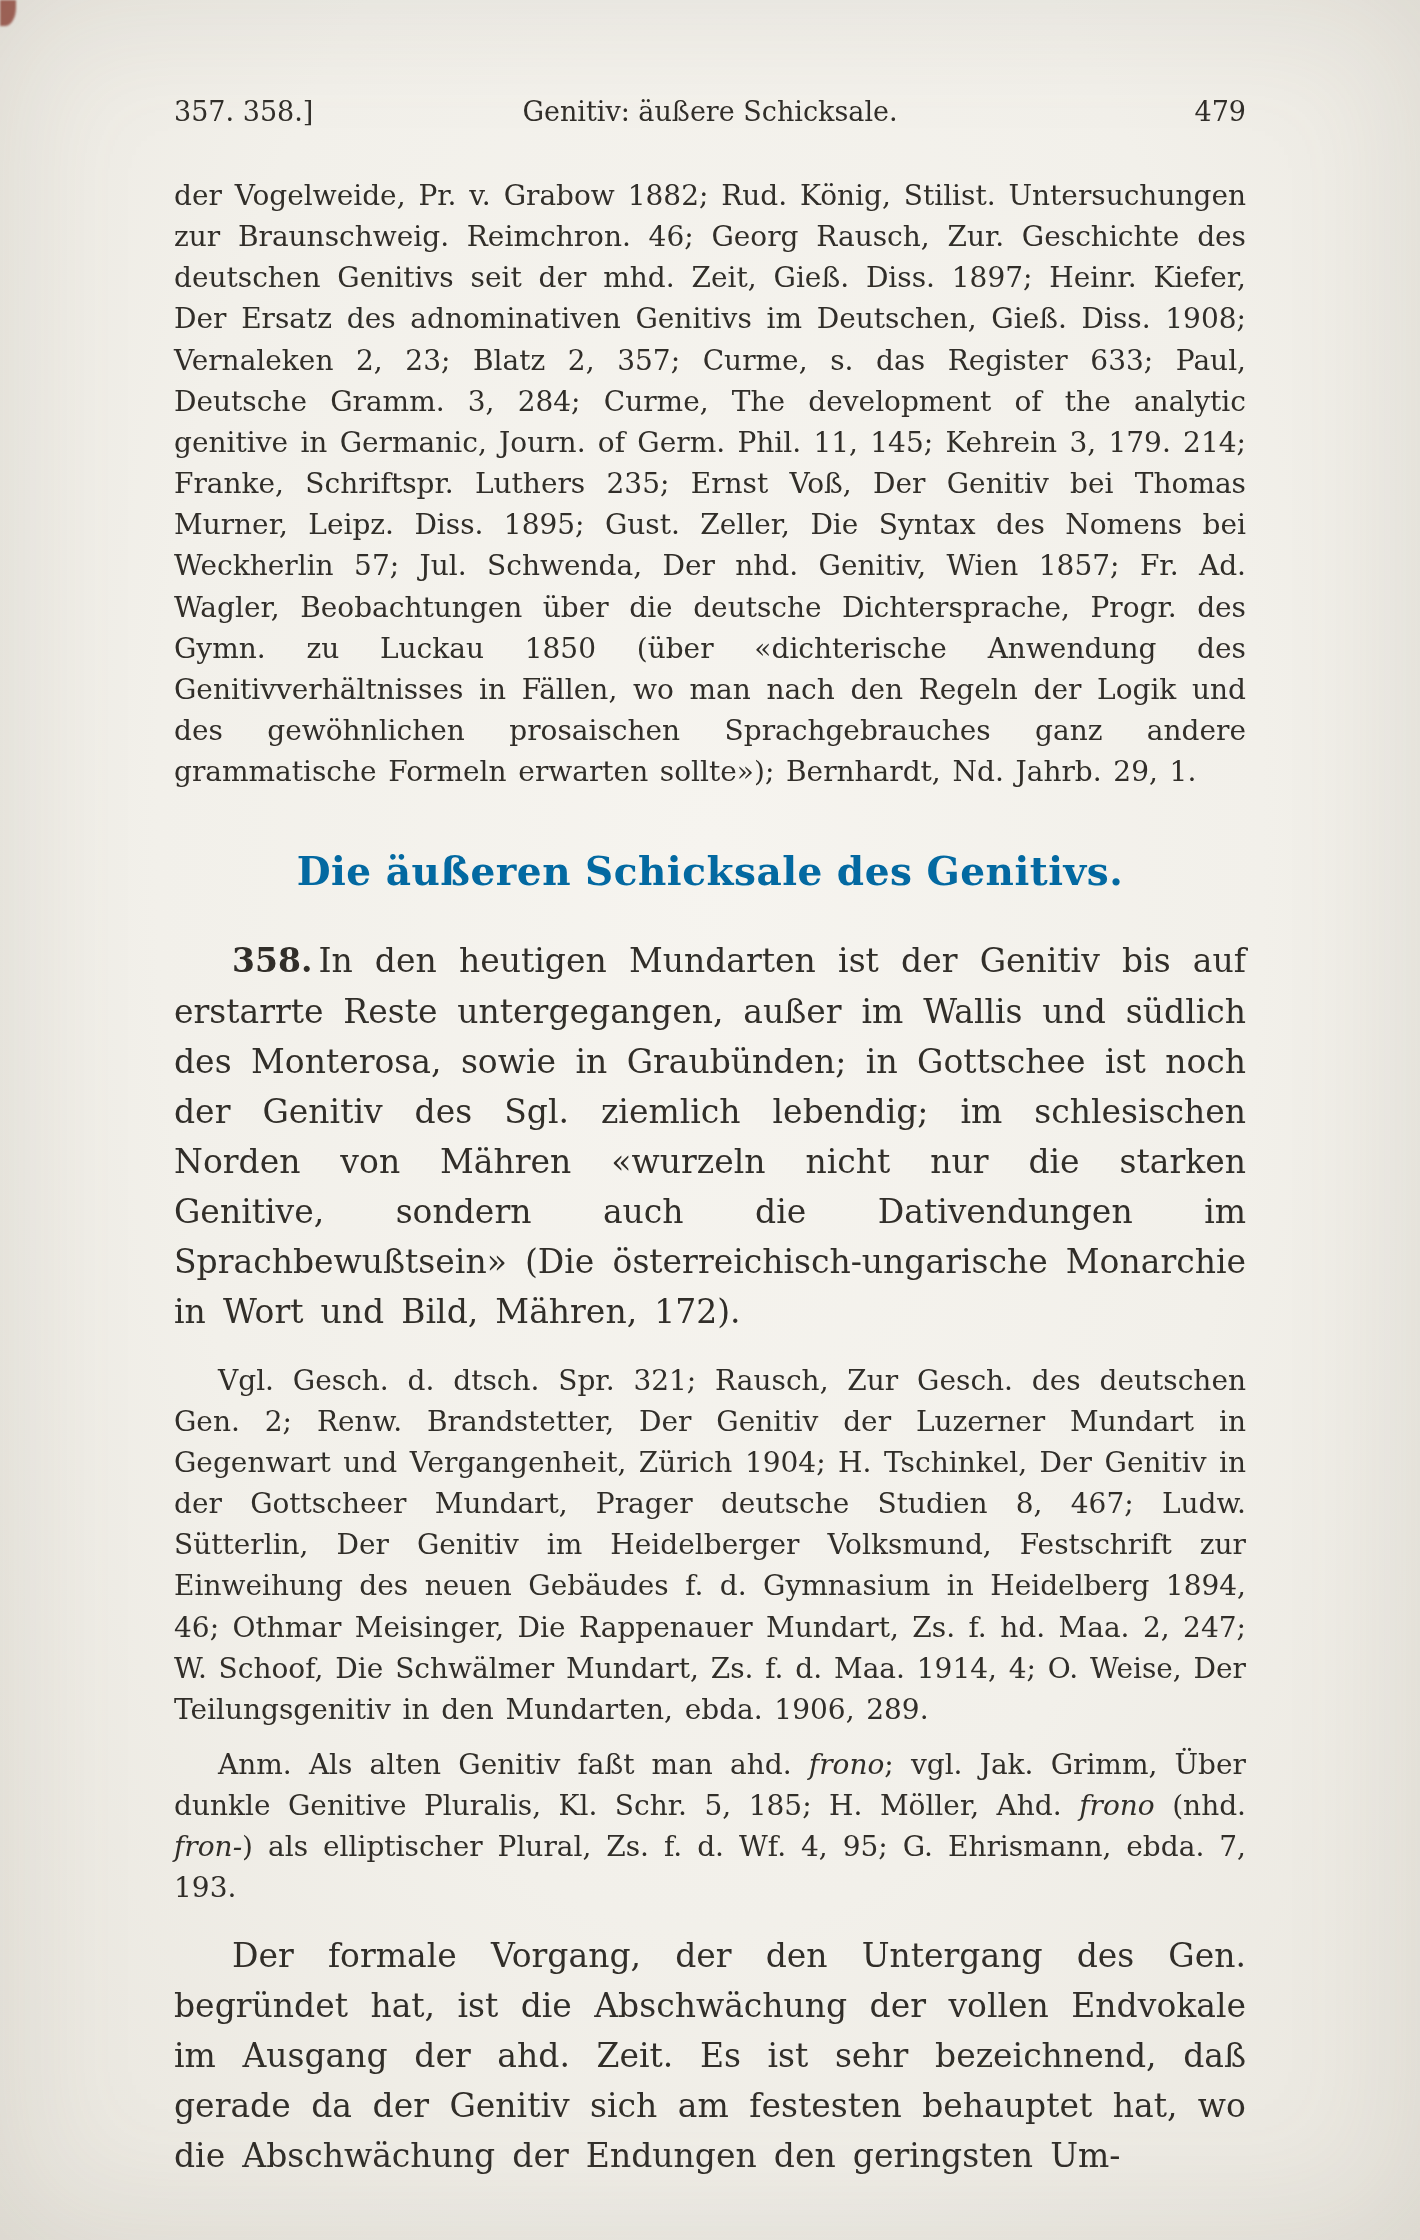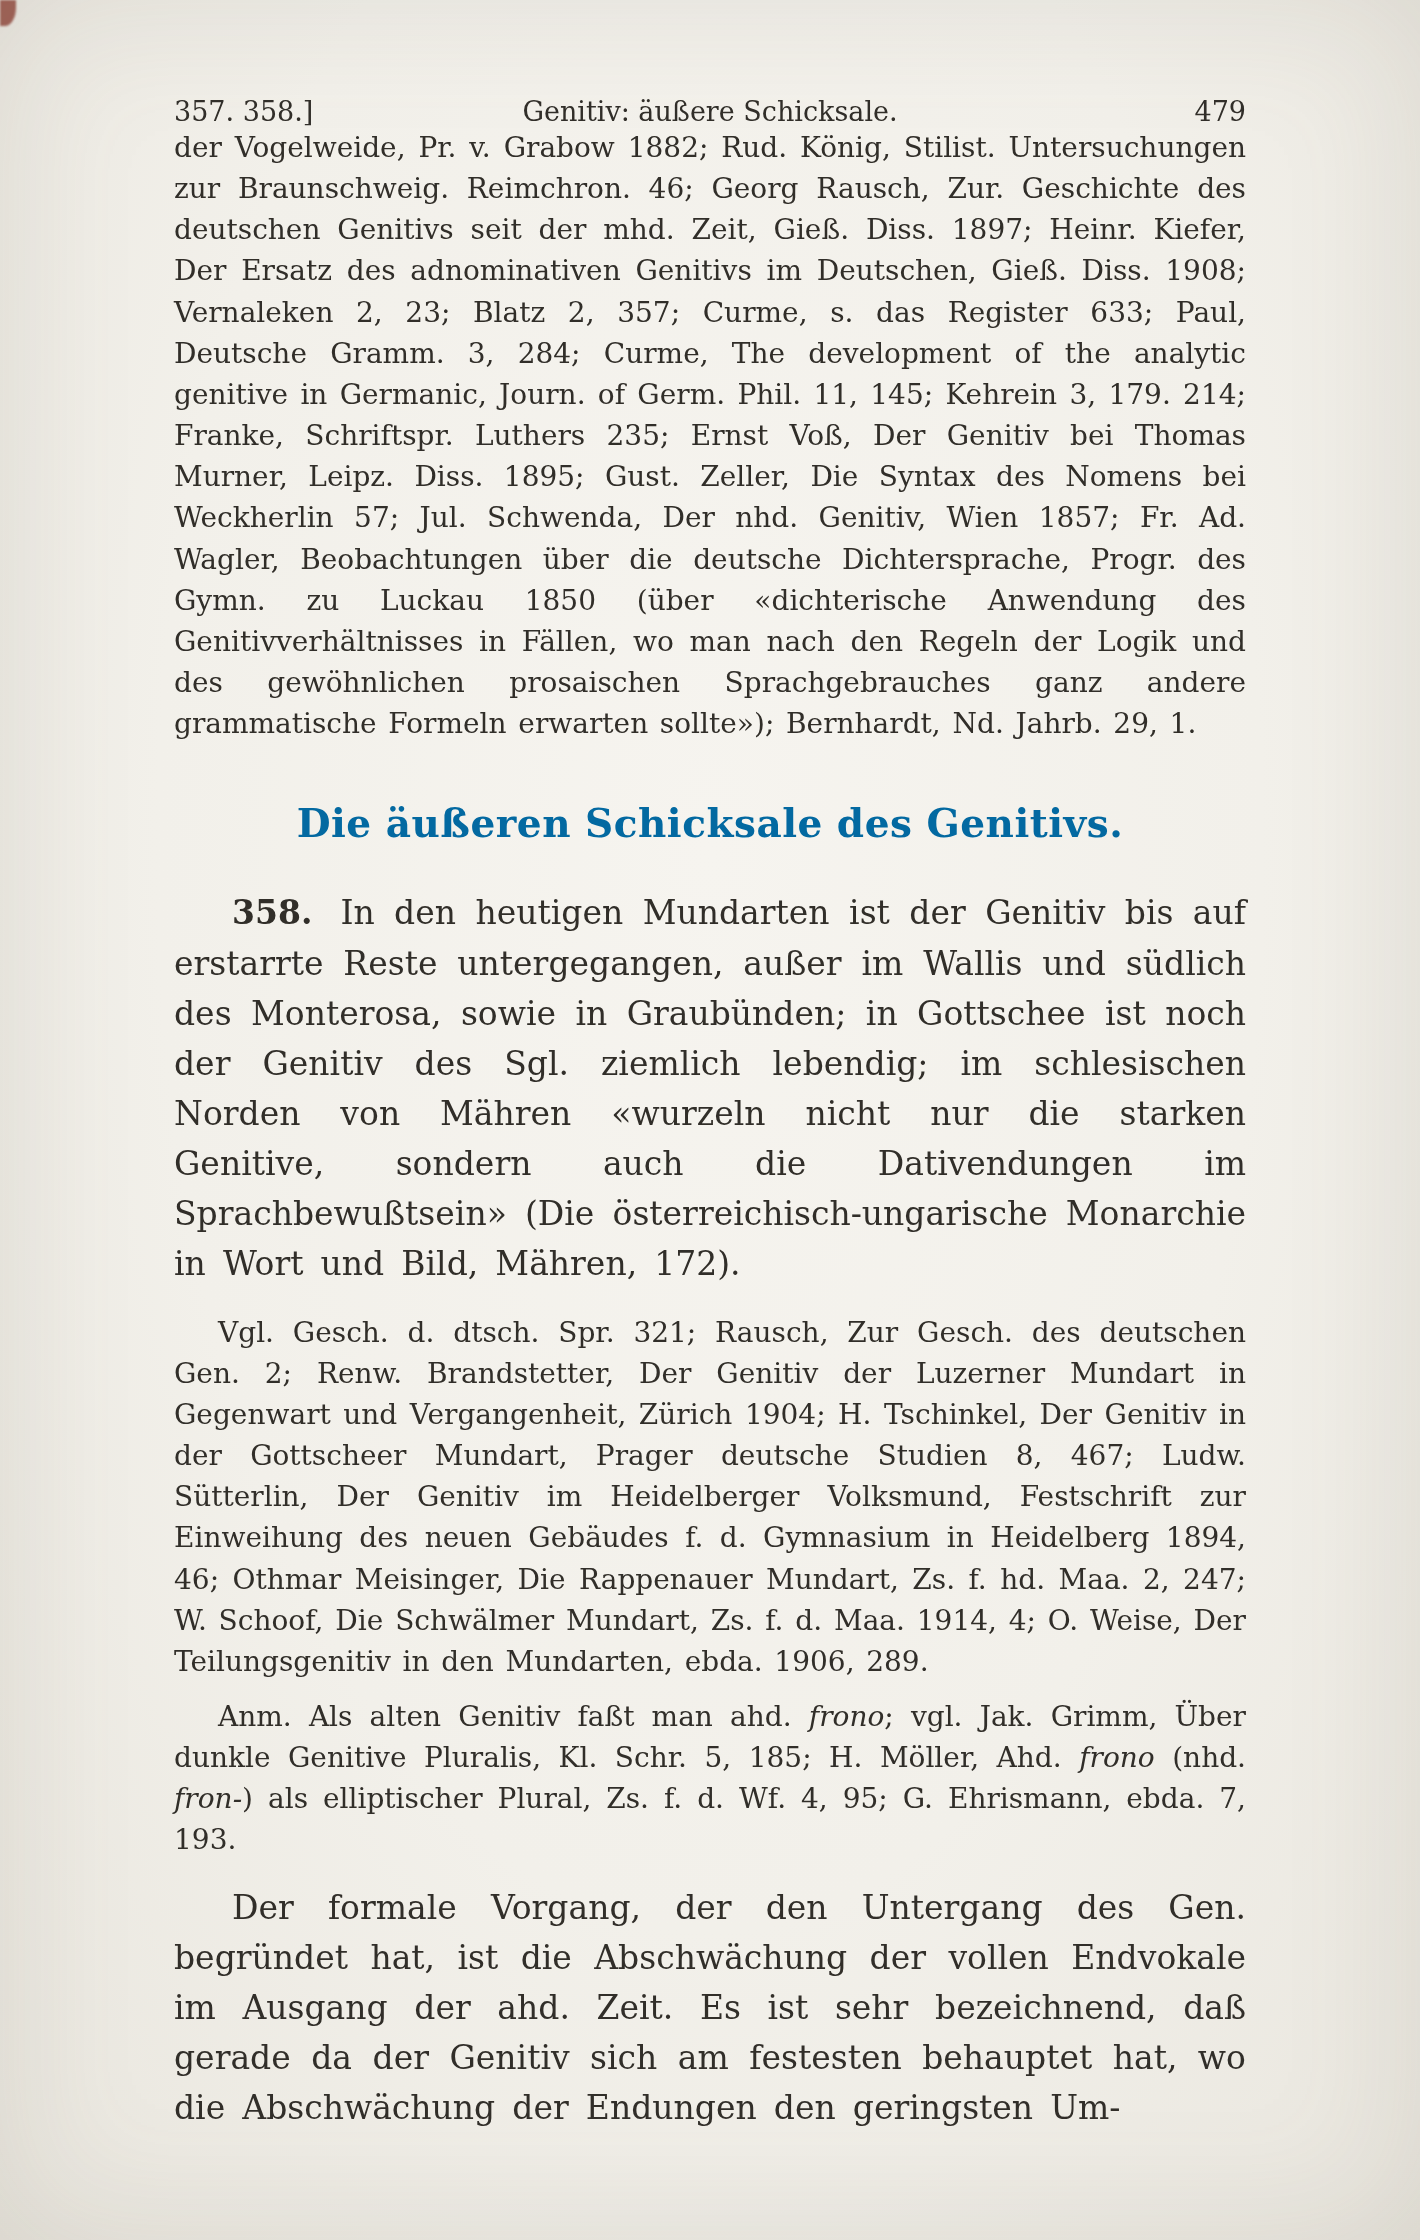--- a/index.html
+++ b/index.html
@@ -25,20 +25,21 @@
   }
   .page {
     width: 1072px;
     margin: 0 auto;
     padding-top: 96px;
   }
   .running-header {
     display: flex;
     align-items: center;
     font-size: 27px;
+    margin-bottom: 48px;
   }
   .rh-left  { flex: 1; text-align: left; }
   .rh-center{ flex: 2; text-align: center; }
   .rh-right { flex: 1; text-align: right; }
   p { margin: 0; }
   .small {
     font-size: 28px;
     line-height: 1.47;
     text-align: justify;
     word-spacing: 0.10em;
@@ -57,21 +58,21 @@
   .indent-large { text-indent: 58px; }
   .section-heading {
     text-align: center;
     font-size: 39px;
     font-weight: bold;
     letter-spacing: 0.5px;
     margin: 56px 0 42px 0;
     color: #0369a1;
   }
   .para-358 { text-indent: 58px; }
-  .para-number { font-weight: bold; margin-right: 28px; }
+  .para-number { font-weight: bold; margin-right: 6px; }
   .gap-sm { margin-top: 14px; }
   .gap-md { margin-top: 22px; }
   .italic { font-style: italic; }
 </style>
 </head>
 <body>
 
 <div class="corner-mark"></div>
 
 <div class="page">

